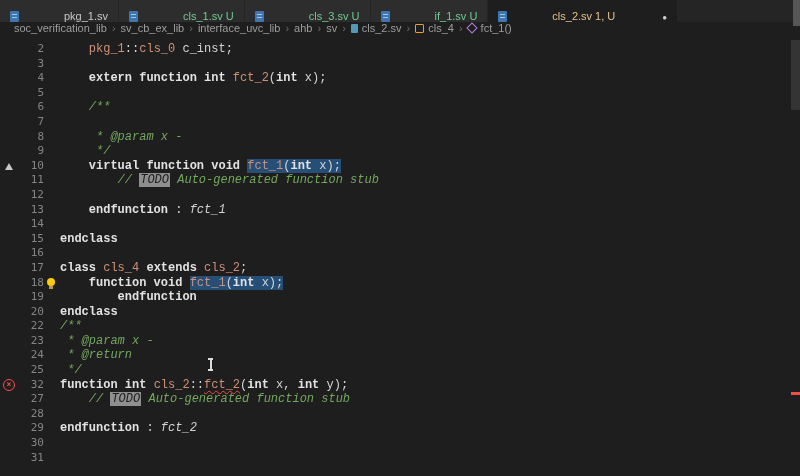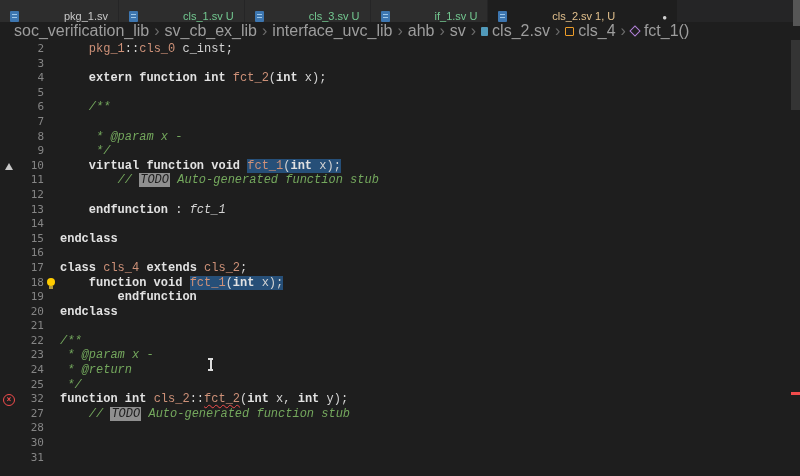--- a/index.html
+++ b/index.html
@@ -13,21 +13,21 @@
        font-size:11px;color:#c8c8c8;cursor:pointer;flex:none;gap:40px;}
   .tab.active{background:#1e1e1e;}
   .t-plain .tab-label{color:#c8c8c8;}
   .t-untracked .tab-label{color:#73c991;}
   .t-modified .tab-label{color:#e2c08d;margin-top:18px;}
   .dirty-dot{color:#d0d0d0;font-size:8px;margin-left:7px;}
   .file-icon{width:9px;height:11px;background:#3d76b0;border-radius:1px;margin-right:5px;position:relative;flex:none;}
   .file-icon::after{content:"";position:absolute;left:2px;top:3px;width:5px;height:1px;background:#9ec7e8;box-shadow:0 3px 0 #9ec7e8;}
   .scroll-corner{position:absolute;top:0;right:0;width:7px;height:26px;background:#565656;}
   
-  .breadcrumb{display:flex;align-items:flex-start;height:18px;padding-left:14px;font-size:16px;color:#9d9d9d;background:#1e1e1e;}
+  .breadcrumb{display:flex;align-items:flex-start;height:18px;padding-left:14px;font-size:11px;color:#9d9d9d;background:#1e1e1e;}
   .crumb{display:flex;align-items:center;cursor:pointer;}
   .crumb-sep{margin:0 5px;color:#6b6b6b;}
   .crumb-icon-class{width:7px;height:7px;border:1px solid #ee9d28;border-radius:1px;margin-right:4px;flex:none;}
   .crumb-icon-method{width:6px;height:6px;border:1px solid #b180d7;transform:rotate(45deg);margin-right:5px;flex:none;}
   .crumb-icon-file{width:7px;height:9px;background:#519aba;border-radius:1px;margin-right:4px;flex:none;}
   
   .code-lines{position:absolute;top:40px;left:0;right:0;padding-top:2px;
     font-family:"DejaVu Sans Mono",monospace;font-size:12px;}
   .line{display:flex;height:14.6px;line-height:14.6px;}
   .glyph{width:18px;display:flex;align-items:center;justify-content:center;flex:none;}
@@ -235,26 +235,20 @@
       <div class="code"><span class="tk-plain">        </span><span class="tk-kw">endfunction</span></div>
     </div>
     <div class="line">
       <div class="glyph"></div>
       <div class="lnum">20</div>
       <div class="gap"></div>
       <div class="code"><span class="tk-kw">endclass</span></div>
     </div>
     <div class="line">
       <div class="glyph"></div>
-      <div class="lnum">21</div>
-      <div class="gap"></div>
-      <div class="code"></div>
-    </div>
-    <div class="line">
-      <div class="glyph"></div>
       <div class="lnum">22</div>
       <div class="gap"></div>
       <div class="code"><span class="tk-cmt">/**</span></div>
     </div>
     <div class="line">
       <div class="glyph"></div>
       <div class="lnum">23</div>
       <div class="gap"></div>
       <div class="code"><span class="tk-cmt"> * @param x -</span></div>
     </div>
@@ -285,20 +279,26 @@
       <div class="code"><span class="tk-plain">    </span><span class="tk-cmt">// </span><span class="tk-todo">TODO</span><span class="tk-cmt"> Auto-generated function stub</span></div>
     </div>
     <div class="line">
       <div class="glyph"></div>
       <div class="lnum">28</div>
       <div class="gap"></div>
       <div class="code"></div>
     </div>
     <div class="line">
       <div class="glyph"></div>
+      <div class="lnum">29</div>
+      <div class="gap"></div>
+      <div class="code"><span class="tk-kw">endfunction</span><span class="tk-plain"> : </span><span class="tk-lbl">fct_2</span></div>
+    </div>
+    <div class="line">
+      <div class="glyph"></div>
       <div class="lnum">30</div>
       <div class="gap"></div>
       <div class="code"></div>
     </div>
     <div class="line">
       <div class="glyph"></div>
       <div class="lnum">31</div>
       <div class="gap"></div>
       <div class="code"></div>
     </div>

